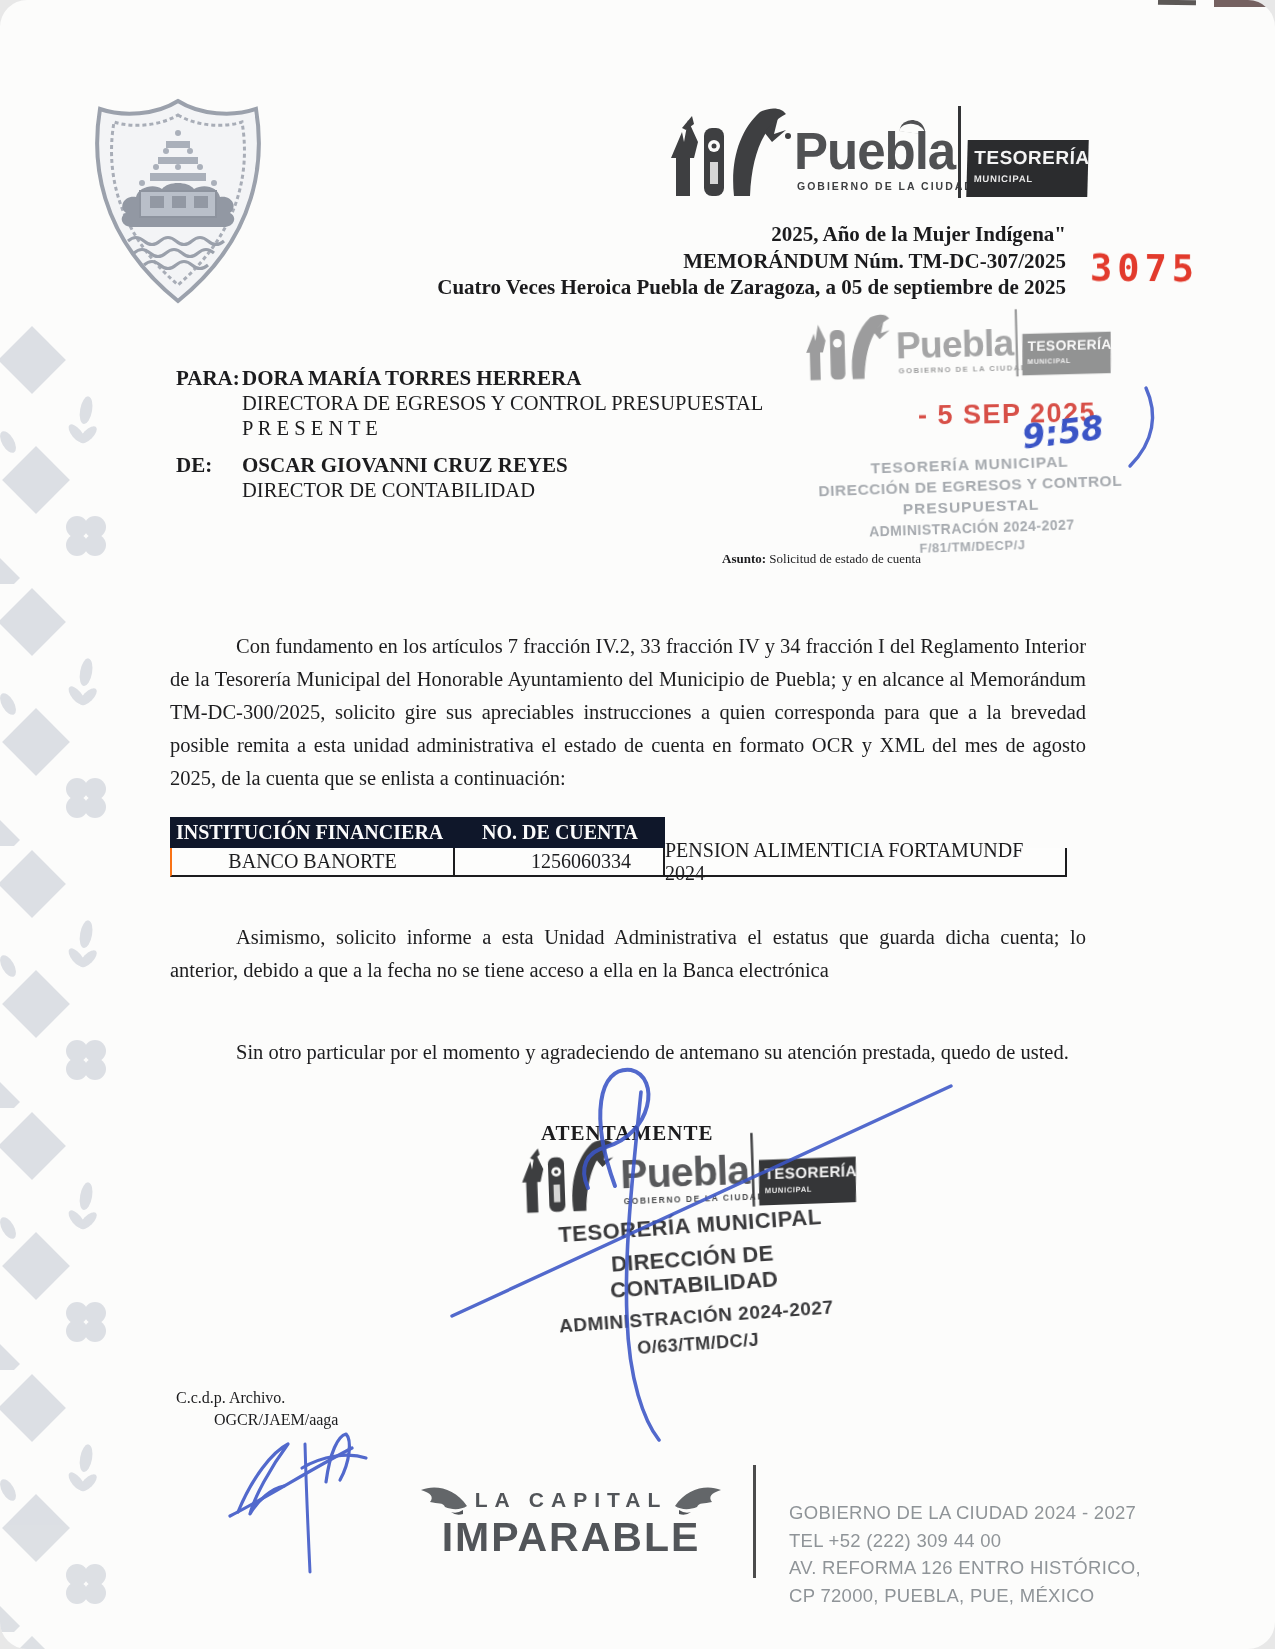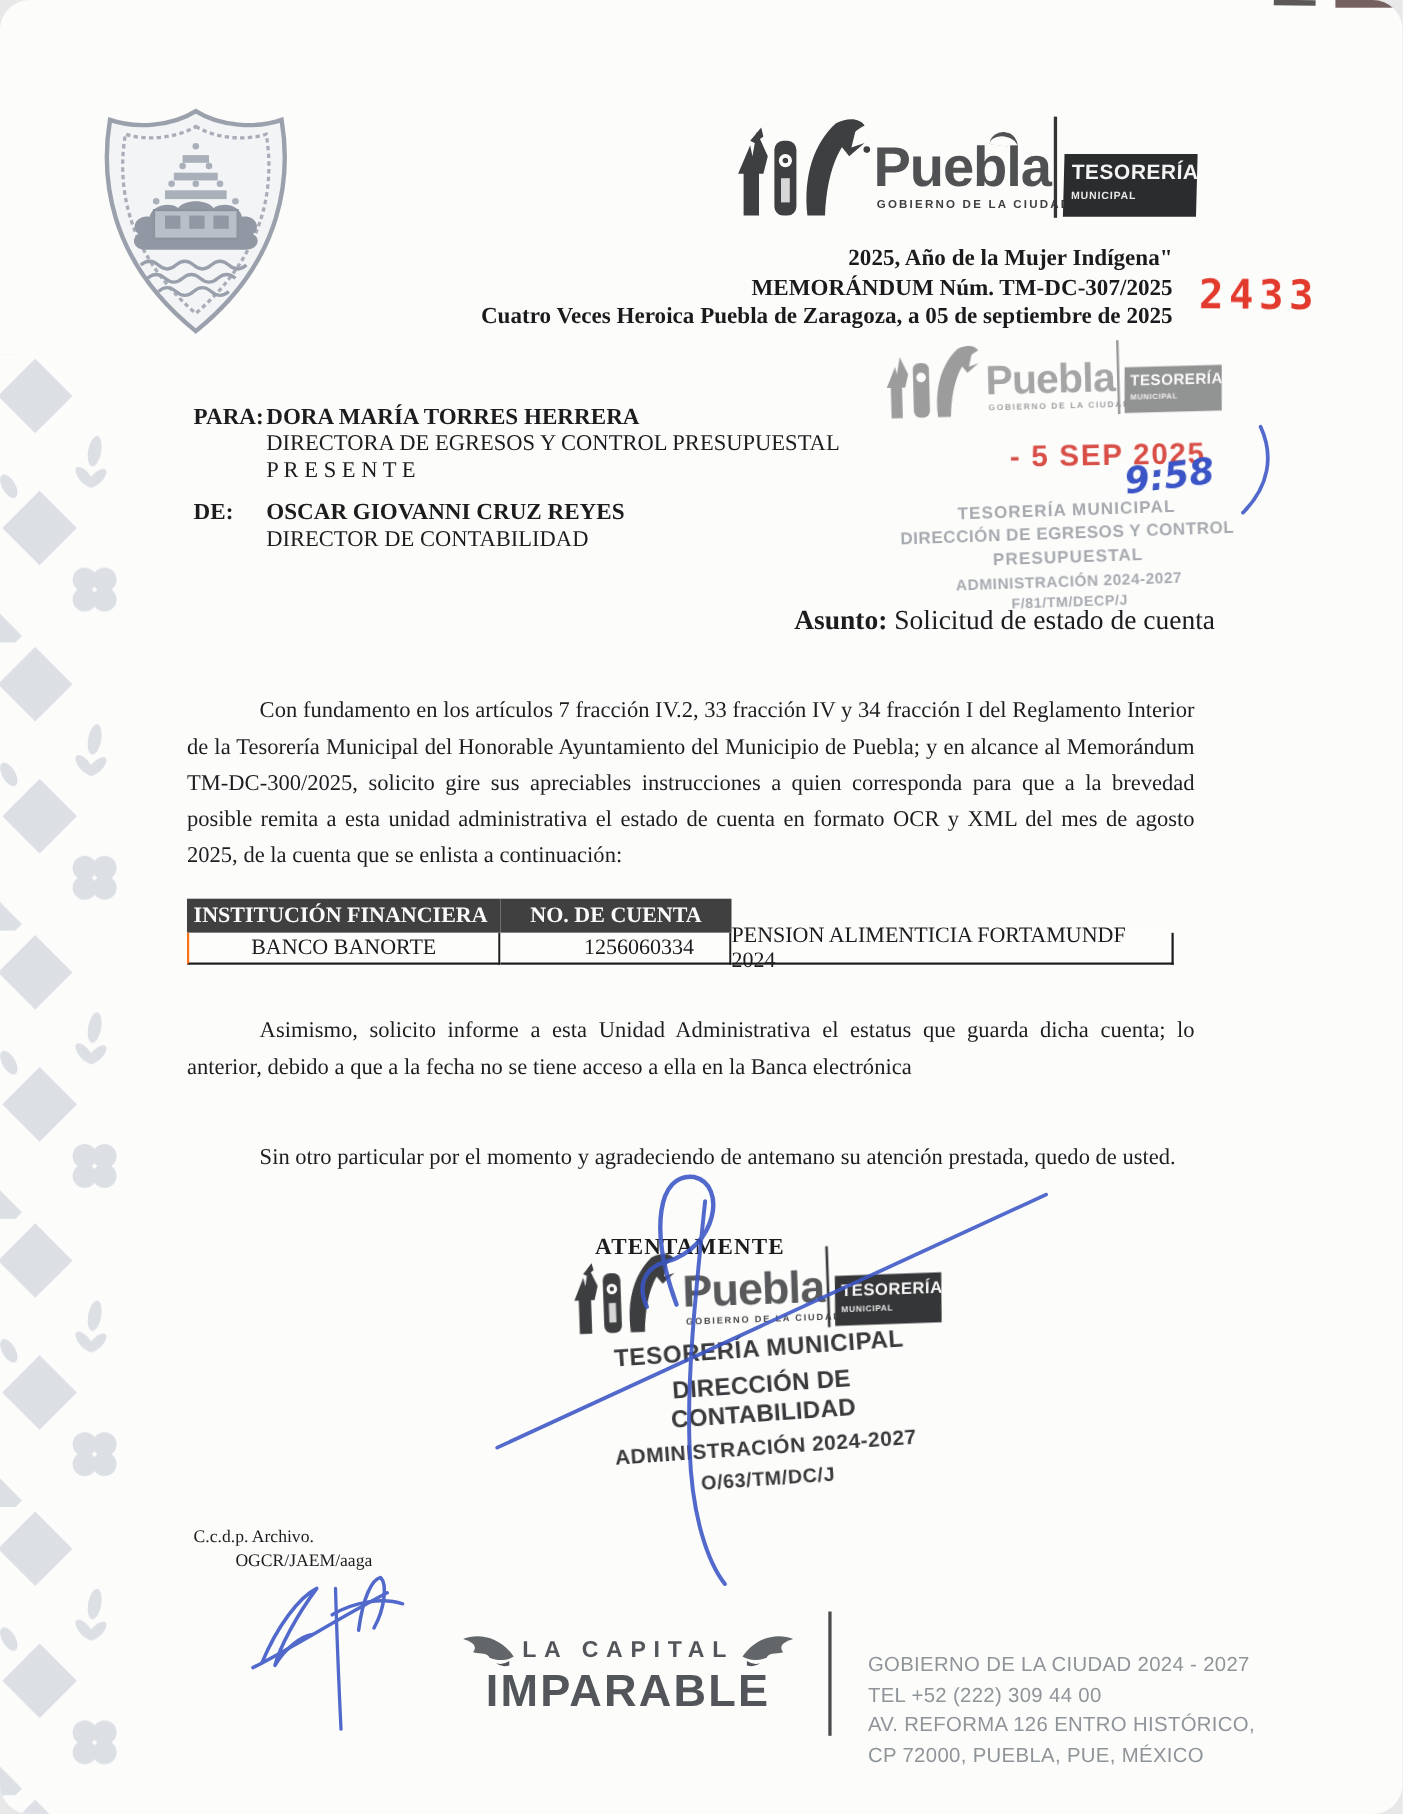--- a/index.html
+++ b/index.html
@@ -48,29 +48,29 @@
   #rec-office .r5{font-size:13px;letter-spacing:.5px;}
   
   .lbl{font-weight:bold;font-size:21px;}
   .nm{font-weight:bold;font-size:21px;}
   .ttl{font-size:20.5px;}
   #para-label{left:176px;top:366px;} #para-name{left:242px;top:366px;}
   #para-title{left:242px;top:392px;} #para-present{left:242px;top:417px;font-size:20.5px;}
   #de-label{left:176px;top:453px;}  #de-name{left:242px;top:453px;}
   #de-title{left:242px;top:479px;}
   
-  #subject{left:722px;top:551px;font-size:25px;}
+  #subject{left:722px;top:551px;font-size:13px;}
   #subject b{font-weight:bold;}
   .bodyp{left:170px;width:916px;font-size:20.5px;line-height:33px;text-align:justify;text-indent:66px;
          color:#1d1d1f;}
   #p1{top:630px;} #p2{top:921px;} #p3{top:1036px;}
   
   #acct-table{left:170px;top:817px;width:897px;font-size:20px;}
   .trow{display:flex;}
-  .th{background:#404040;color:#fbfbfb;font-weight:bold;height:31px;display:flex;align-items:center;
+  .th{background:#0f172a;color:#fbfbfb;font-weight:bold;height:31px;display:flex;align-items:center;
       justify-content:center;}
   .th.c1{justify-content:flex-start;padding-left:6px;box-sizing:border-box;}
   .td{height:29px;display:flex;align-items:center;justify-content:center;background:#fdfdfc;
       border-bottom:2px solid #1c1c1e;box-sizing:border-box;}
   .c1{width:285px;} .c2{width:210px;} .c3{width:402px;}
   .td.c1{border-left:2px solid #f97316;border-right:2px solid #1c1c1e;}
   .td.c2{border-right:2px solid #1c1c1e;padding-left:44px;}
   .td.c3{border-right:2px solid #1c1c1e;}
   
   #atentamente{left:541px;top:1121px;font-weight:bold;font-size:21px;letter-spacing:1px;}
@@ -176,21 +176,21 @@
       <div class="b-badge-title">TESORERÍA</div>
       <div class="b-badge-sub">MUNICIPAL</div>
     </div>
   </div>
 
   <div id="head-lines" class="abs">
     <div>2025, Año de la Mujer Indígena"</div>
     <div>MEMORÁNDUM Núm. TM-DC-307/2025</div>
     <div>Cuatro Veces Heroica Puebla de Zaragoza, a 05 de septiembre de 2025</div>
   </div>
-  <div id="folio" class="abs">2433</div>
+  <div id="folio" class="abs">3075</div>
 
   <div id="brand-received" class="abs brand">
     <svg class="b-icons" viewBox="0 0 128 94">
       <g fill="#3e3f41">
         <path d="M8,90 L8,52 L3,52 L14,26 L16,36 L20,14 L30,36 L26,52 L22,52 L22,90 Z"></path>
         <rect x="36" y="22" width="20" height="68" rx="8"></rect>
         <circle cx="46" cy="40" r="6" fill="#fcfcfb"></circle>
         <path d="M66,90 C62,54 72,24 92,6 C104,0 114,2 118,8 C98,18 84,44 82,90 Z"></path>
         <path d="M96,26 l14,-14 l-4,16 l12,-4 l-14,12 Z"></path>
       </g>

